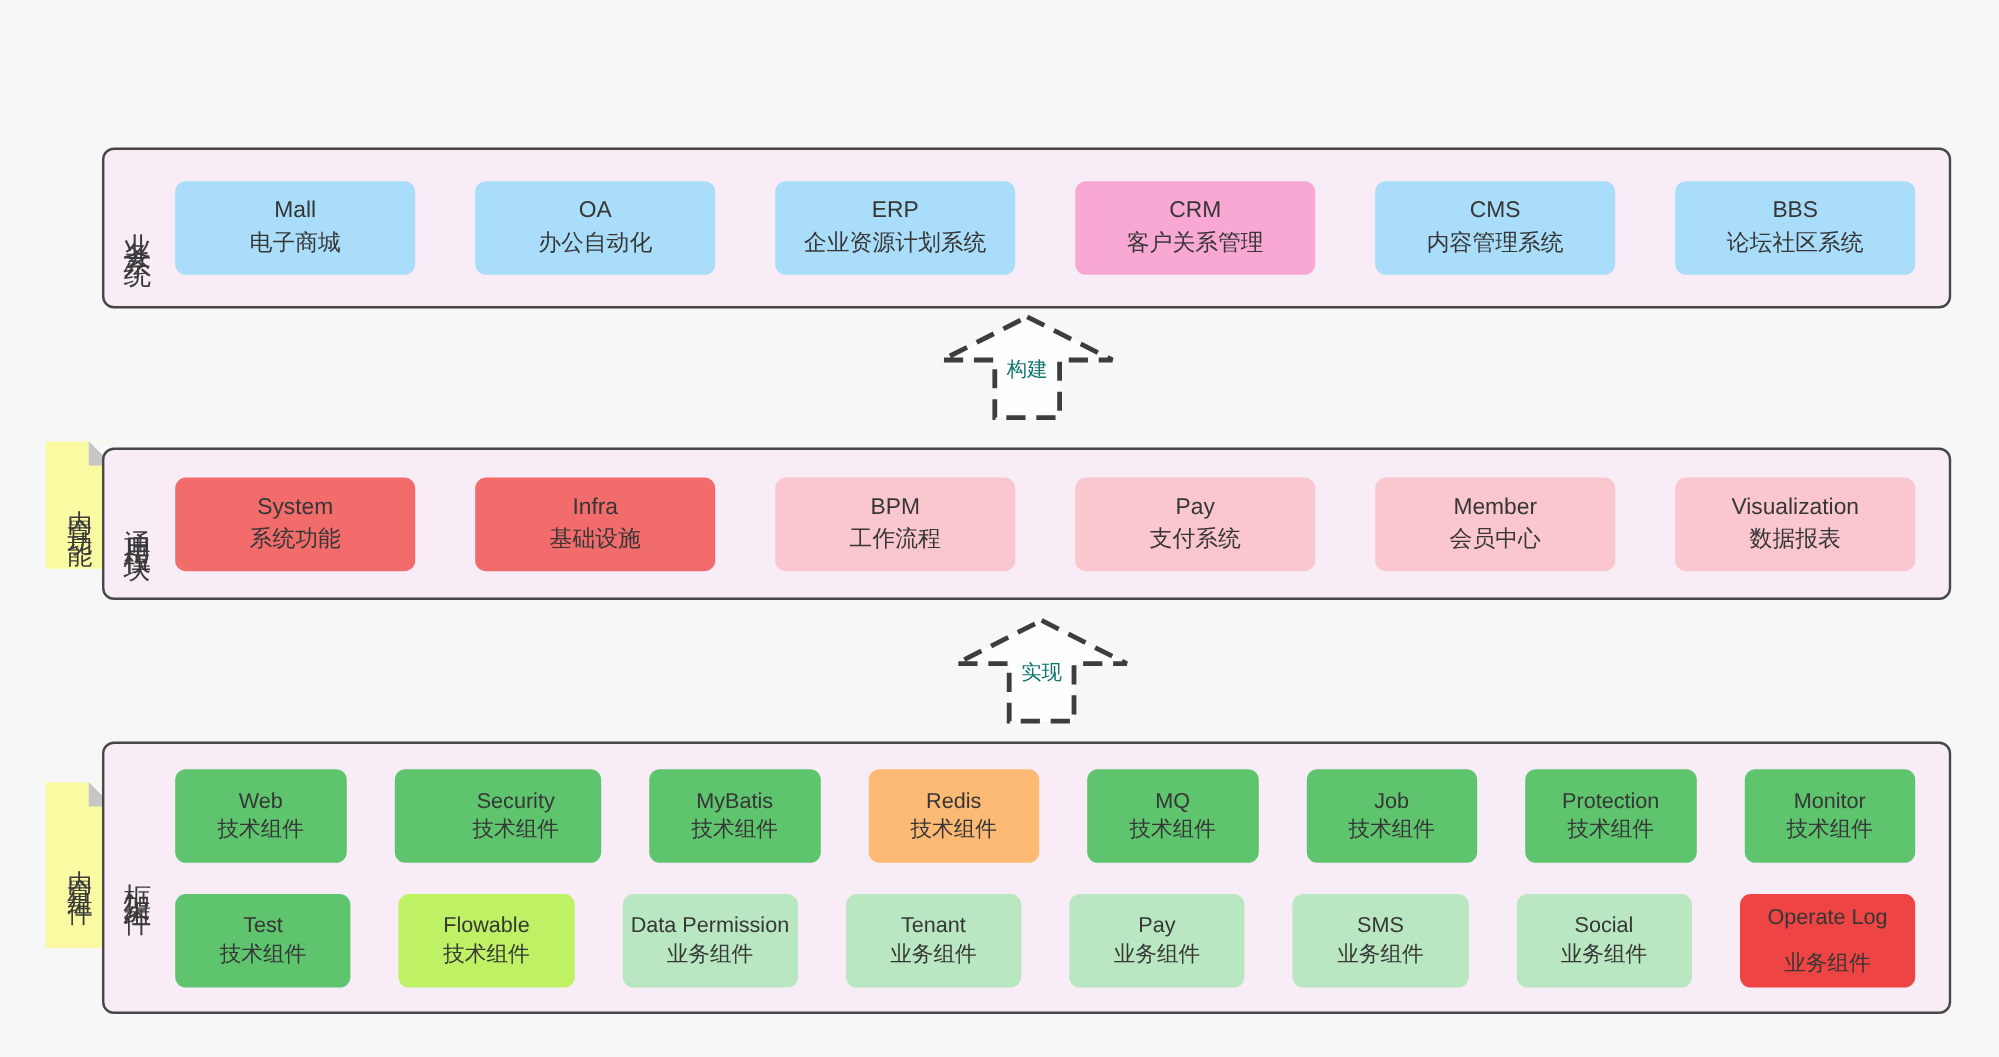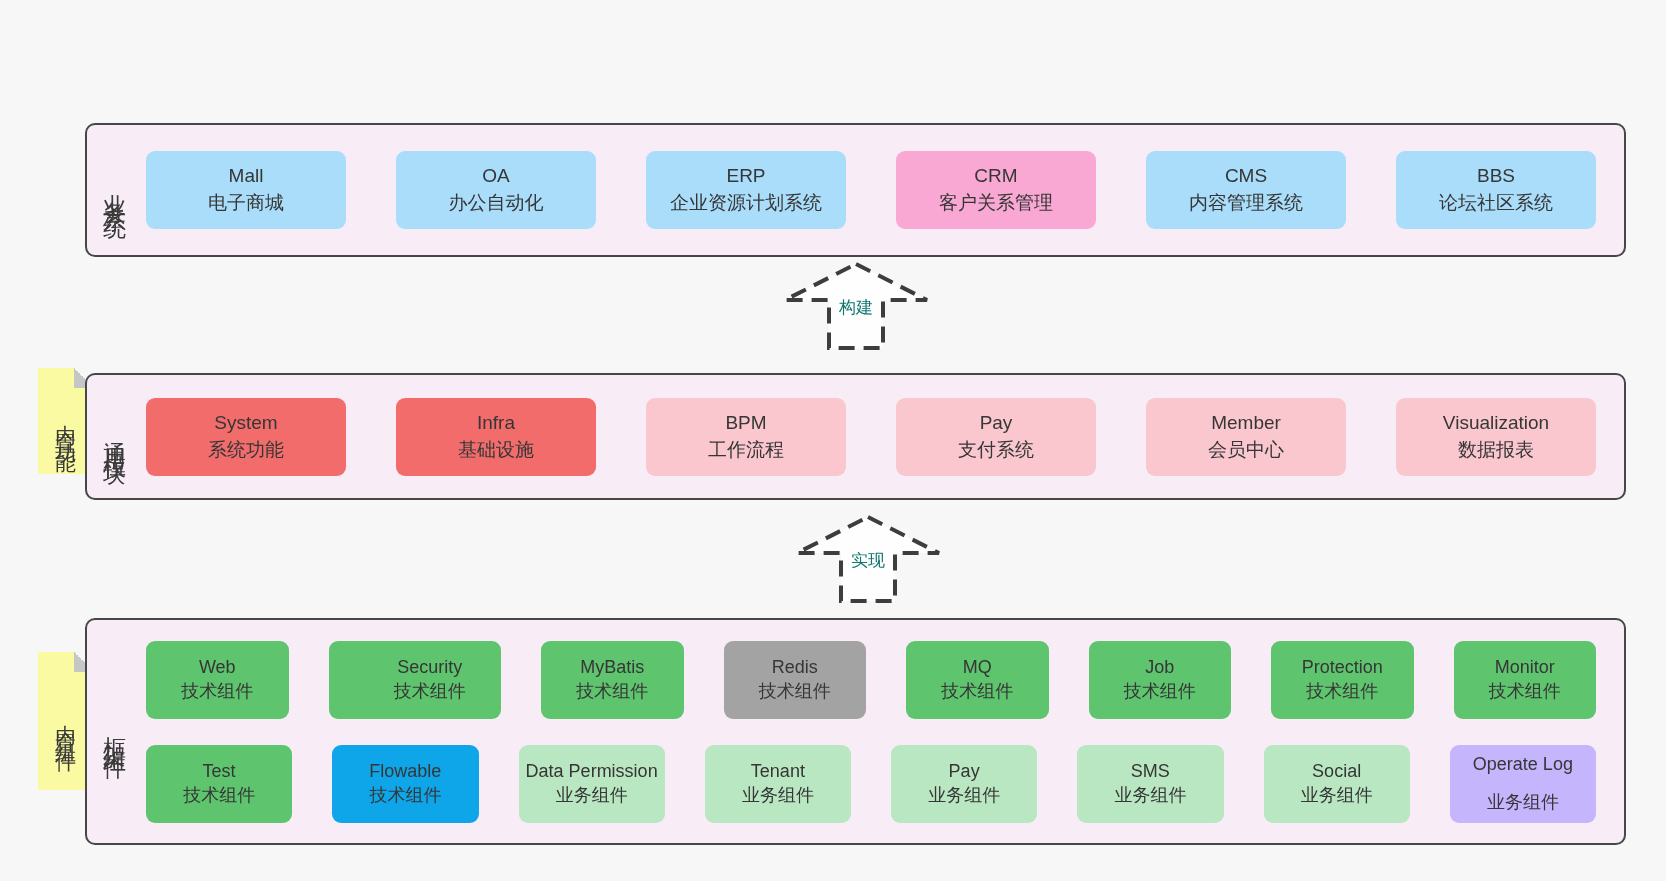--- a/index.html
+++ b/index.html
@@ -149,21 +149,21 @@
           <div>技术组件</div>
         </div>
         <div class="box" style="background: rgb(94, 196, 110); padding-left: 36px;">
           <div>Security</div>
           <div>技术组件</div>
         </div>
         <div class="box" style="background: rgb(94, 196, 110);">
           <div>MyBatis</div>
           <div>技术组件</div>
         </div>
-        <div class="box" style="background: #a3a3a3;">
+        <div class="box" style="background: #fdba74;">
           <div>Redis</div>
           <div>技术组件</div>
         </div>
         <div class="box" style="background: rgb(94, 196, 110);">
           <div>MQ</div>
           <div>技术组件</div>
         </div>
         <div class="box" style="background: rgb(94, 196, 110);">
           <div>Job</div>
           <div>技术组件</div>
@@ -175,21 +175,21 @@
         <div class="box" style="background: rgb(94, 196, 110);">
           <div>Monitor</div>
           <div>技术组件</div>
         </div>
       </div>
       <div class="row">
         <div class="box" style="background: rgb(94, 196, 110);">
           <div>Test</div>
           <div>技术组件</div>
         </div>
-        <div class="box" style="background: #0ea5e9;">
+        <div class="box" style="background: #bef264;">
           <div>Flowable</div>
           <div>技术组件</div>
         </div>
         <div class="box" style="background: rgb(185, 231, 193);">
           <div>Data Permission</div>
           <div>业务组件</div>
         </div>
         <div class="box" style="background: rgb(185, 231, 193);">
           <div>Tenant</div>
           <div>业务组件</div>
@@ -199,19 +199,19 @@
           <div>业务组件</div>
         </div>
         <div class="box" style="background: rgb(185, 231, 193);">
           <div>SMS</div>
           <div>业务组件</div>
         </div>
         <div class="box" style="background: rgb(185, 231, 193);">
           <div>Social</div>
           <div>业务组件</div>
         </div>
-        <div class="box" style="background: #c4b5fd; gap: 14px;">
+        <div class="box" style="background: #ef4444; gap: 14px;">
           <div>Operate Log</div>
           <div>业务组件</div>
         </div>
       </div>
     </div>
 </div>
 
 </body></html>

